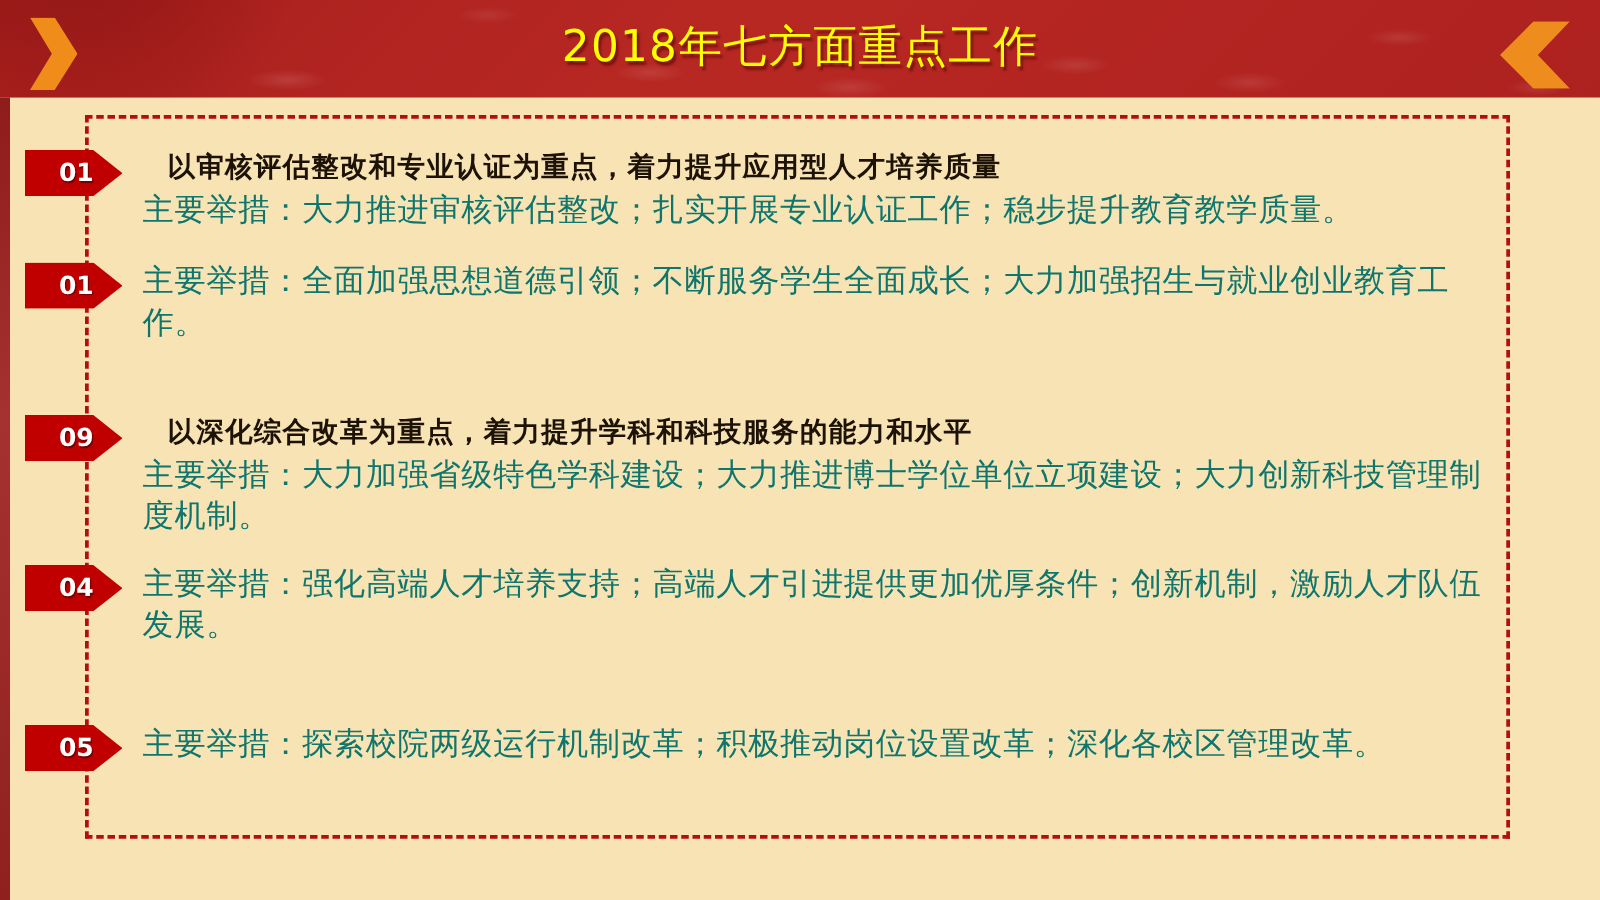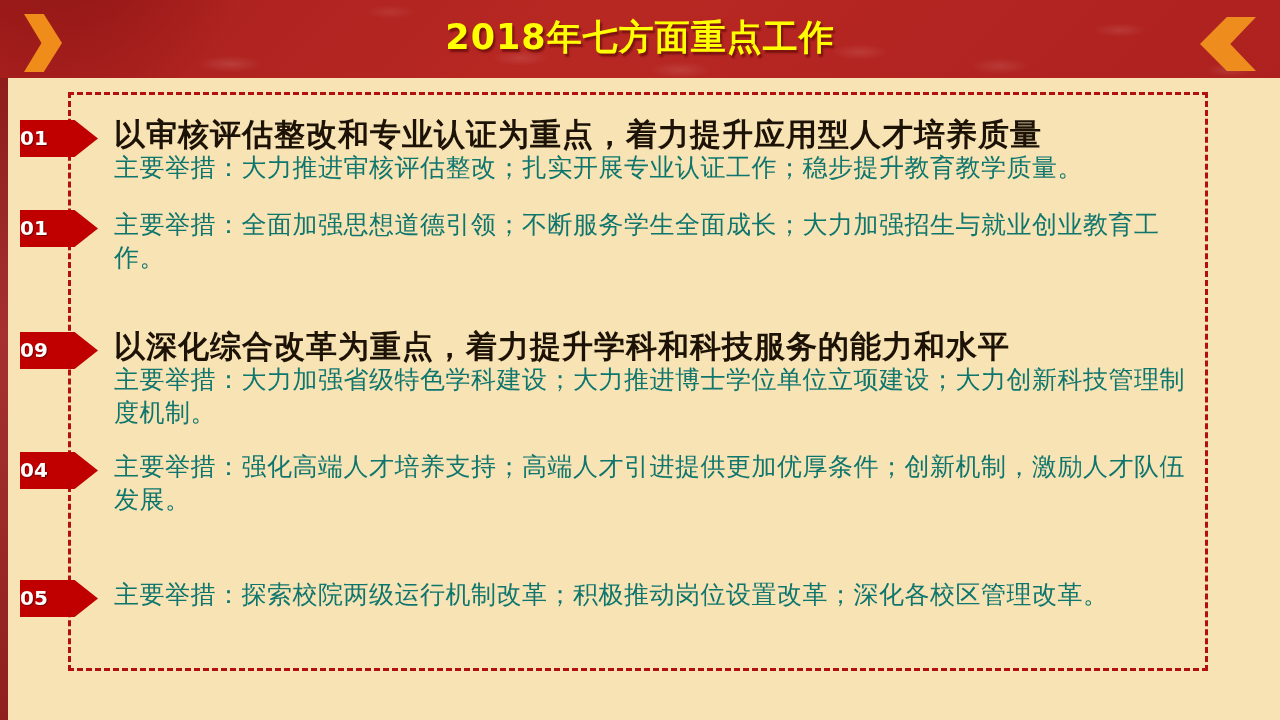--- a/index.html
+++ b/index.html
@@ -17,21 +17,21 @@
       radial-gradient(ellipse 42px 12px at 1000px 66px, rgba(255,255,255,0.10), transparent 70%),
       radial-gradient(ellipse 38px 10px at 1120px 30px, rgba(255,255,255,0.10), transparent 70%),
       radial-gradient(ellipse 36px 10px at 390px 12px, rgba(255,255,255,0.08), transparent 70%),
       radial-gradient(ellipse 36px 10px at 1230px 70px, rgba(255,255,255,0.10), transparent 70%),
       radial-gradient(circle 220px at 60px -60px, #8e1615, transparent 85%),
       linear-gradient(135deg,#a81f1d 0%, #b82823 45%, #ad211f 100%);
   }
   .header-title{
     position:absolute;left:0;right:0;top:14px;text-align:center;
     font-family:"DejaVu Sans","Liberation Sans",sans-serif;
-    font-size:35px;font-weight:bold;color:#ffff00;letter-spacing:1px;
+    font-size:35px;font-weight:normal;color:#ffff00;letter-spacing:1px;
     text-shadow:2px 3px 2px rgba(70,0,0,0.55);
   }
   .chevron{position:absolute;background:#ef8c1a;}
   .chevron-left{
     left:24px;top:14px;width:38px;height:58px;
     clip-path:polygon(0 0,52% 0,100% 50%,52% 100%,0 100%,46% 50%);
   }
   .chevron-right{
     left:1200px;top:17px;width:56px;height:54px;
     background:#ee8d1e;
@@ -54,29 +54,30 @@
   .item-3{top:330px;}
   .item-4{top:450px;}
   .item-5{top:578px;}
 
   .badge{
     position:absolute;left:20px;top:2px;width:78px;height:37px;
     background:#c00000;
     clip-path:polygon(0 0,70% 0,100% 50%,70% 100%,0 100%);
   }
   .badge span{
-    position:absolute;left:0;width:55px;text-align:left;top:6px;
+    position:absolute;left:0;width:55px;text-align:right;top:6px;
     font-family:"DejaVu Sans","Liberation Sans",sans-serif;
     font-size:20px;font-weight:bold;color:#ffffff;
     text-shadow:1px 1px 1px rgba(60,0,0,0.6);
   }
   .content{position:absolute;left:114px;top:0;width:1082px;}
   .item-title{
-    font-size:31px;font-weight:bold;color:#1d1206;line-height:33px;
+    font-size:22px;font-weight:bold;color:#1d1206;line-height:33px;
     letter-spacing:1px;
+    margin-left:20px;
   }
   .item-detail{
     font-size:25px;color:#0f766e;line-height:33px;letter-spacing:0.5px;
   }
 </style>
 </head>
 <body>
 
 <div class="slide">
 

